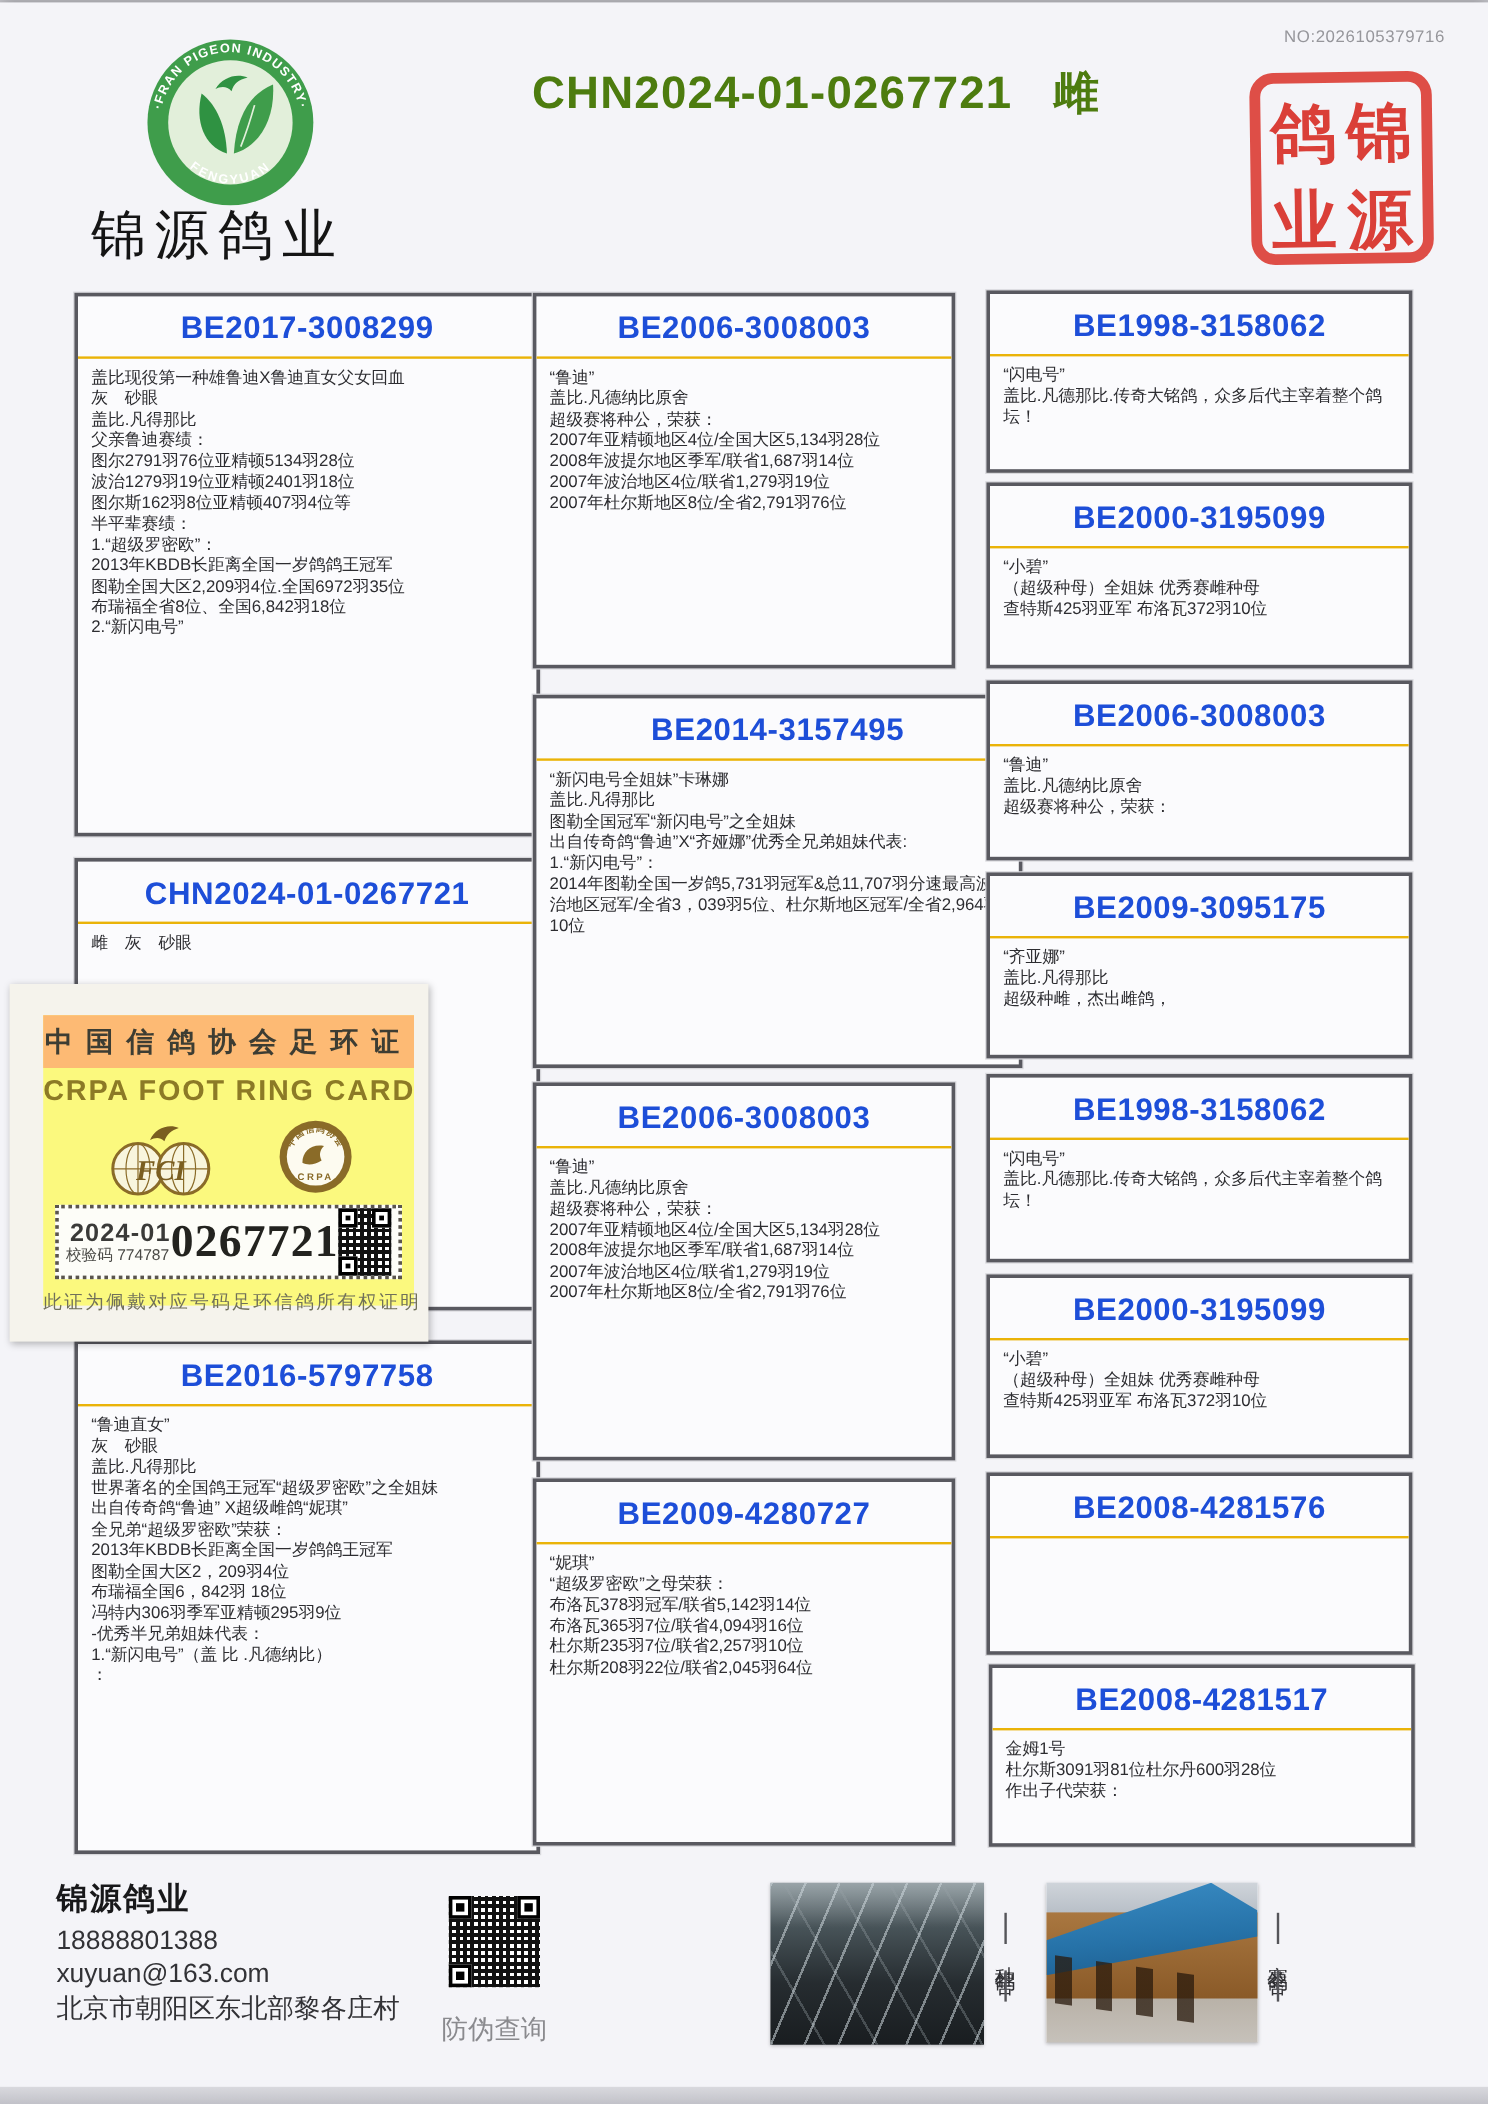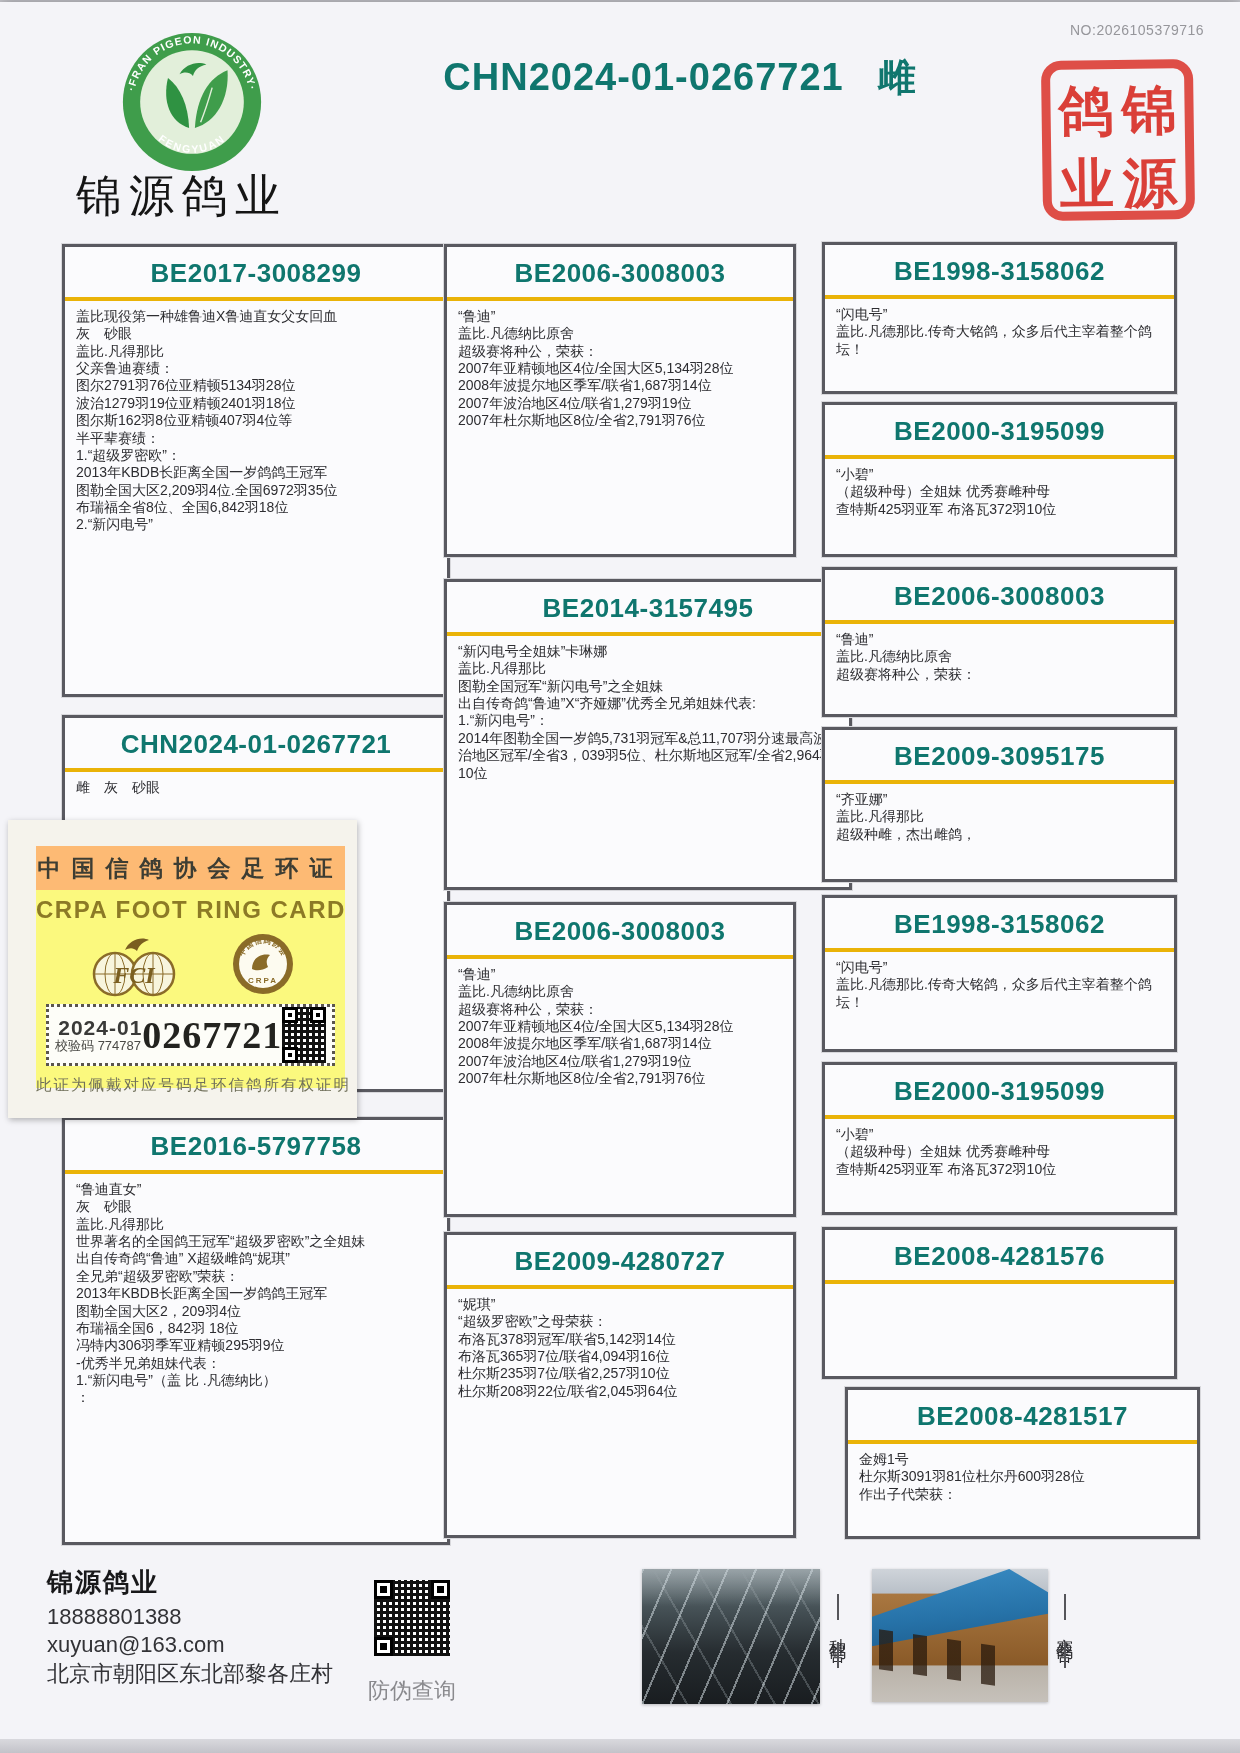--- a/index.html
+++ b/index.html
@@ -2,29 +2,29 @@
 <html><head>
 <meta charset="utf-8">
 <style>
   html,body{margin:0;padding:0;background:#c9c9cf;}
   *{box-sizing:border-box;}
   body{font-family:"Liberation Sans","DejaVu Sans",sans-serif;}
   .page{position:relative;width:1240px;height:1753px;margin:2px auto;background:#f4f4f8;overflow:hidden;box-shadow:0 0 14px rgba(0,0,0,.35);padding-left:16px;}
   .scan-edge-bottom{position:absolute;left:0;bottom:0;width:100%;height:16px;background:linear-gradient(#d9d9de,#bfbfc6);}
   
   .cert-no{position:absolute;left:1070px;top:20px;font-size:14px;color:#96969b;letter-spacing:.5px;}
-  .ring-header{position:absolute;left:420px;top:50px;width:520px;text-align:center;color:#0f766e;font-weight:bold;font-size:38px;letter-spacing:1px;white-space:nowrap;}
+  .ring-header{position:absolute;left:420px;top:50px;width:520px;text-align:center;color:#4d7c0f;font-weight:bold;font-size:38px;letter-spacing:1px;white-space:nowrap;}
   .ring-header .sex{margin-left:34px;}
   .logo-wrap{position:absolute;left:120px;top:28px;width:144px;height:144px;}
   .loft-title{position:absolute;left:76px;top:164px;font-size:45px;font-weight:500;color:#151515;letter-spacing:8px;}
   .seal{position:absolute;left:1042px;top:58px;width:152px;height:160px;border:9px solid rgba(217,42,32,.82);border-radius:20px;transform:rotate(-.8deg);display:grid;grid-template-columns:1fr 1fr;grid-template-rows:1fr 1fr;padding:6px 4px;}
   .seal span{display:flex;align-items:center;justify-content:center;font-family:"Liberation Serif","DejaVu Serif",serif;font-weight:bold;font-size:54px;color:rgba(214,38,28,.88);}
   
   .box{position:absolute;background:#fbfbfd;border:3px solid #595960;overflow:hidden;box-shadow:0 0 0 1px #d8d8dc;}
-  .box-title{font-size:26px;font-weight:bold;color:#0f766e;text-align:center;padding:11px 4px 8px;border-bottom:4px solid #eab308;letter-spacing:.5px;}
+  .box-title{font-size:26px;font-weight:bold;color:#1d4ed8;text-align:center;padding:11px 4px 8px;border-bottom:2px solid #eab308;letter-spacing:.5px;}
   .box-body{font-size:14px;line-height:1.24;color:#2d2d31;padding:7px 11px;white-space:pre-line;}
   
   .card{position:absolute;left:8px;top:818px;width:349px;height:298px;background:#f5f3ec;box-shadow:1px 2px 6px rgba(0,0,0,.28);padding:26px 12px 18px 28px;}
   .card-yellow{width:100%;height:242px;background:#fbf97e;}
   .card-cn{background:#fdba74;font-size:23px;font-weight:bold;color:#3d3d33;text-align:center;letter-spacing:11px;padding:7px 0 6px;white-space:nowrap;}
   .card-en{font-size:24px;font-weight:bold;color:#8c7a26;text-align:center;letter-spacing:1.5px;padding:6px 0 2px;white-space:nowrap;}
   .card-logos{display:flex;justify-content:space-around;align-items:center;height:76px;padding:0 26px;}
   .ring-box{margin:2px 10px 0;background:#fdfdf8;border:3px dotted #5a554d;display:flex;align-items:center;padding:3px 6px;height:62px;}
   .ring-left{width:112px;line-height:1.1;}
   .ring-series{font-size:21px;font-weight:bold;color:#3a3a38;letter-spacing:1px;text-align:right;}
@@ -199,21 +199,21 @@
   </div>
   <div class="box" style="left:822px;top:1060px;width:355px;height:153px;">
     <div class="box-title">BE2000-3195099</div>
     <div class="box-body">“小碧”
 （超级种母）全姐妹 优秀赛雌种母
 查特斯425羽亚军 布洛瓦372羽10位</div>
   </div>
   <div class="box" style="left:822px;top:1225px;width:355px;height:152px;">
     <div class="box-title">BE2008-4281576</div>
   </div>
-  <div class="box" style="left:845px;top:1385px;width:355px;height:152px;">
+  <div class="box" style="left:824px;top:1385px;width:355px;height:152px;">
     <div class="box-title">BE2008-4281517</div>
     <div class="box-body">金姆1号
 杜尔斯3091羽81位杜尔丹600羽28位
 作出子代荣获：</div>
   </div>
 
   <div class="card">
     <div class="card-yellow">
       <div class="card-cn">中国信鸽协会足环证</div>
       <div class="card-en">CRPA FOOT RING CARD</div>

